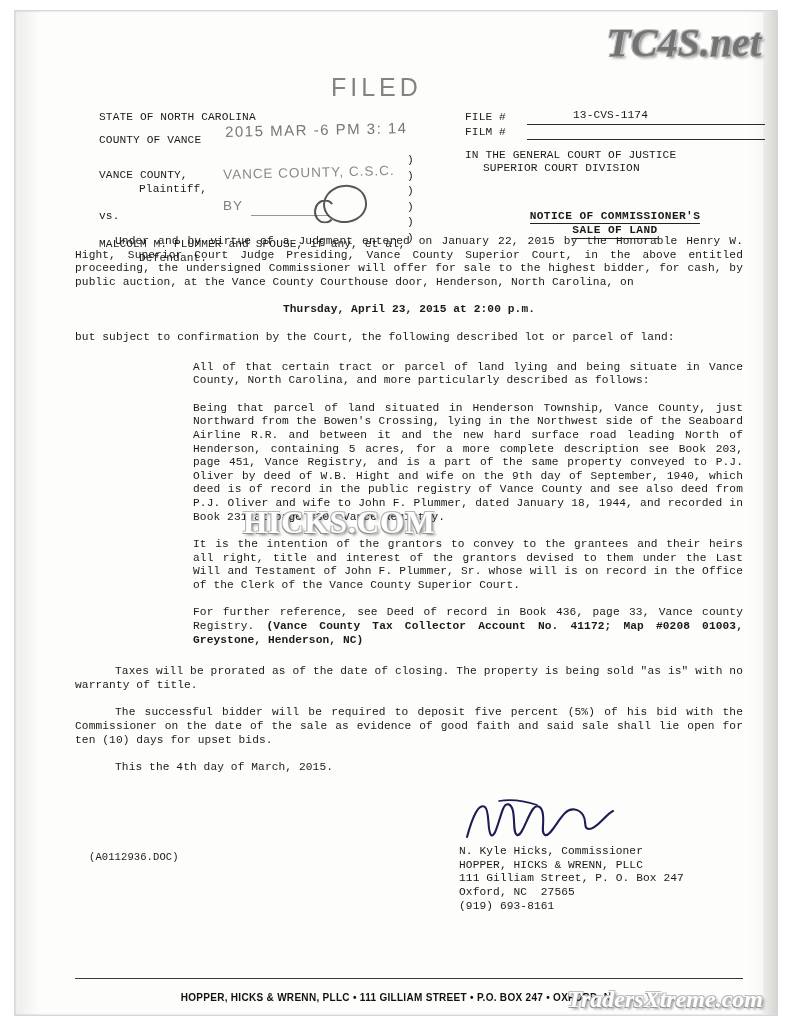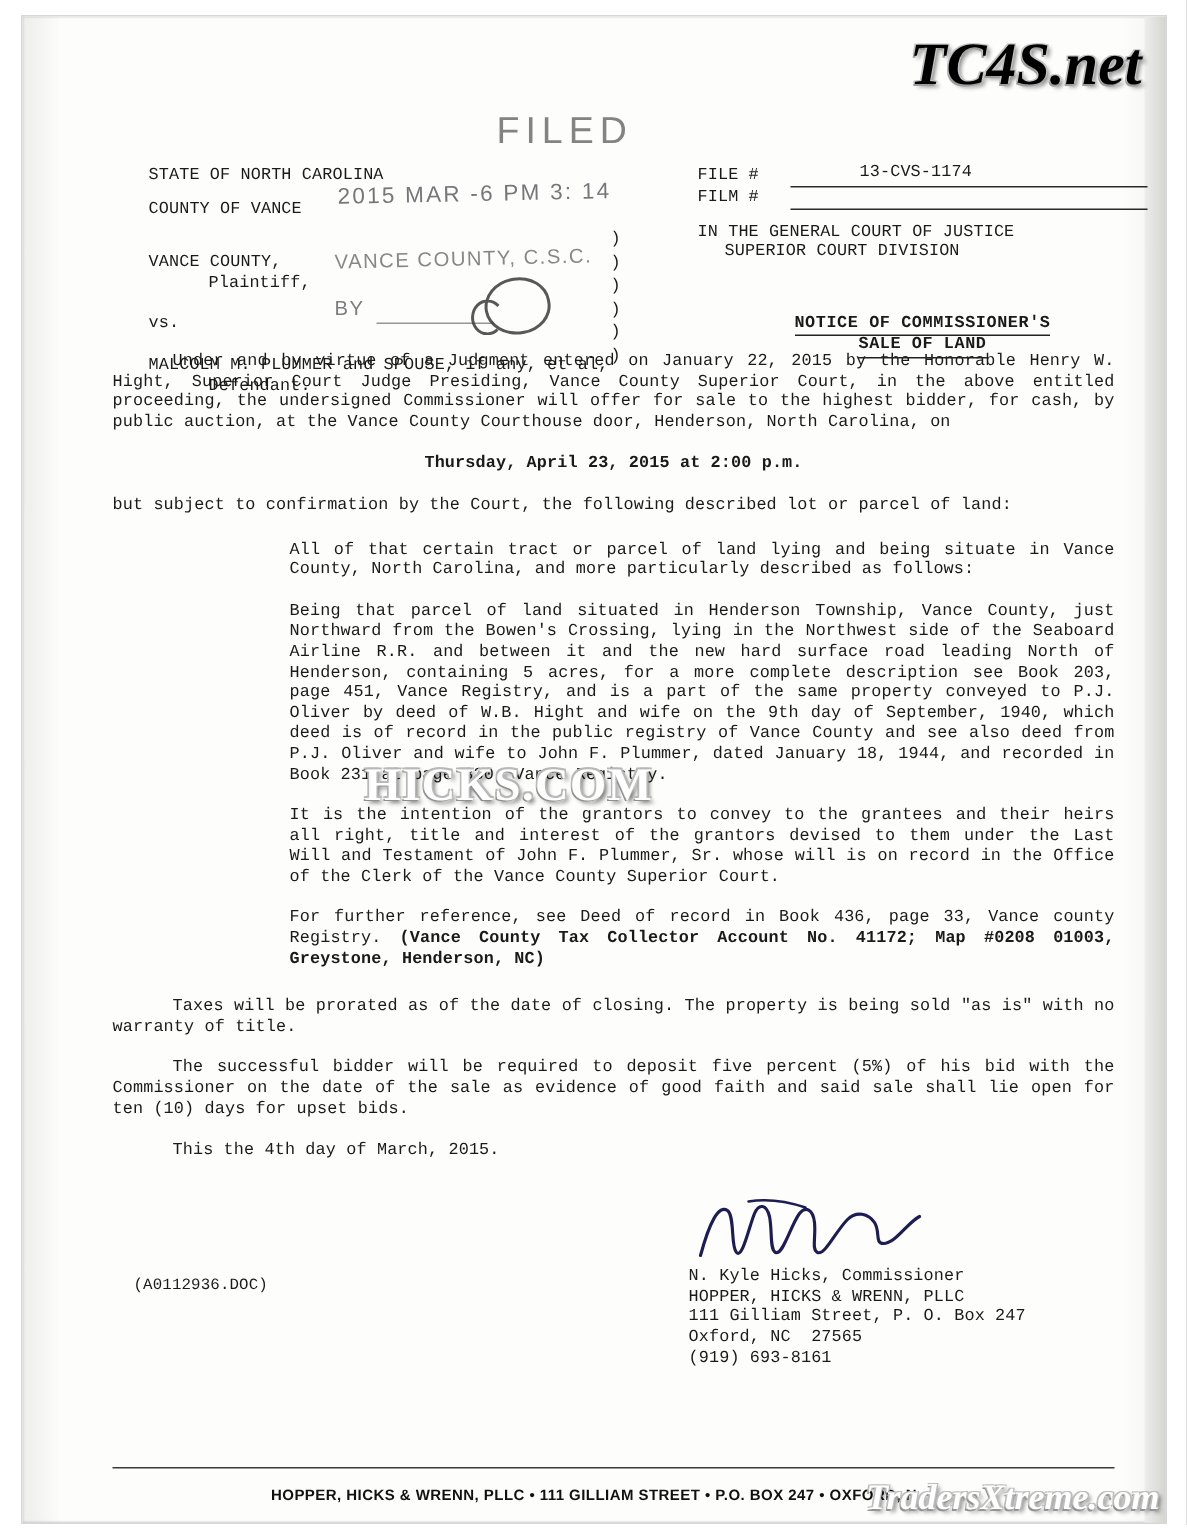--- a/index.html
+++ b/index.html
@@ -32,41 +32,41 @@
     line-height:13.6px;
     color:#1a1a1a;
     letter-spacing:0.1px;
   }
 
   
   .wm-tc4s{
     position:absolute;right:16px;top:8px;
     font-family:"Liberation Serif", serif;
     font-weight:bold;font-style:italic;
-    font-size:40px;color:#000000;
+    font-size:40px;color:#737373;
     text-shadow:
       -1px -1px 0 #c3c3c3, 1px -1px 0 #c3c3c3,
       -1px 1px 0 #9d9d9d, 2px 2px 3px rgba(0,0,0,.45);
     letter-spacing:0px;
     z-index:40;
   }
   .wm-dlsub{
     position:absolute;left:228px;top:494px;
     font-family:"Liberation Serif", serif;
     font-weight:bold;
     font-size:31px;
     color:#ffffff;
     text-shadow:
       -1px -1px 0 #b8b8b8, 1px -1px 0 #b8b8b8,
       -1px 1px 0 #8f8f8f, 2px 2px 3px rgba(0,0,0,.5);
     letter-spacing:1px;
     z-index:40;
   }
   .wm-traders{
-    position:absolute;right:4px;bottom:2px;
+    position:absolute;right:14px;bottom:2px;
     font-family:"Liberation Serif", serif;
     font-weight:bold;font-style:italic;
     font-size:24px;color:#ffffff;
     text-shadow:
       -1px -1px 0 #bdbdbd, 1px -1px 0 #bdbdbd,
       -1px 1px 0 #949494, 2px 2px 3px rgba(0,0,0,.45);
     z-index:40;
   }
 
   

